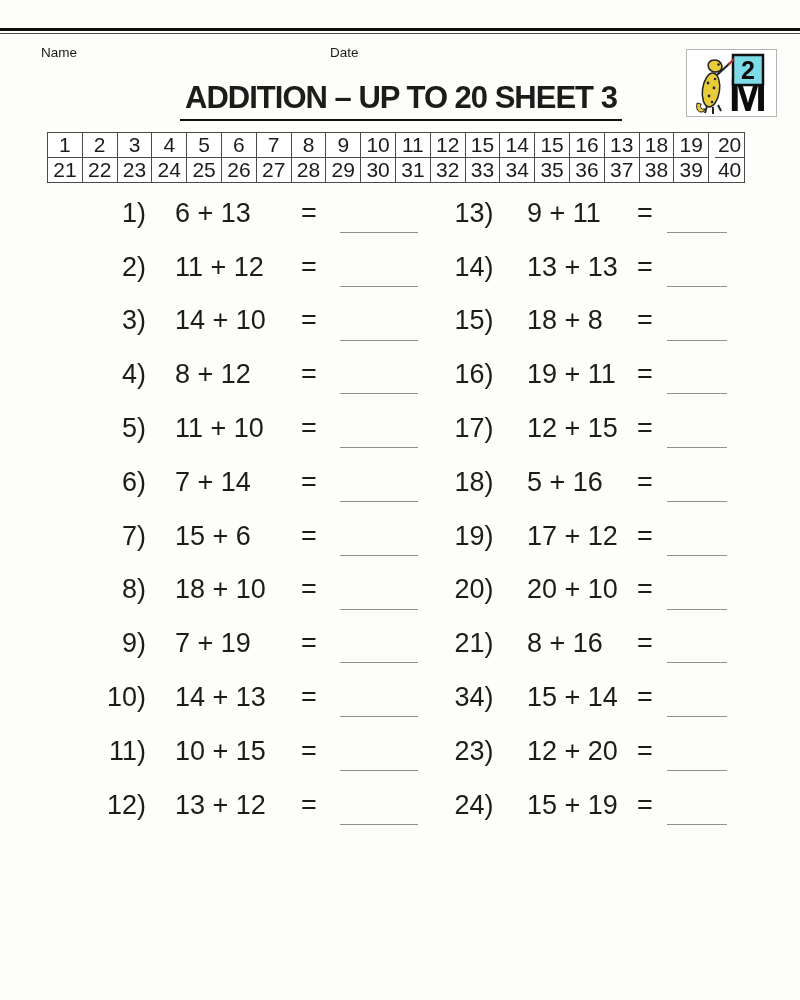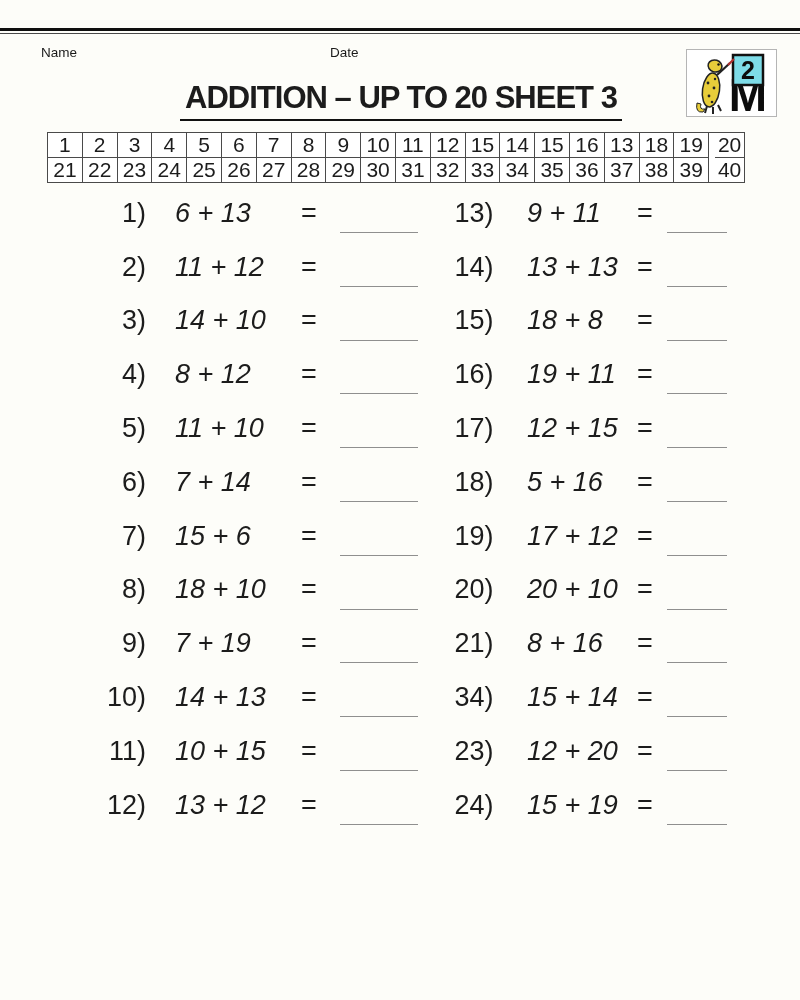--- a/index.html
+++ b/index.html
@@ -57,21 +57,21 @@
   .problems { position:absolute; left:0; top:186px; width:800px; height:660px; }
   .pcol { position:absolute; top:0; }
   .pcol-left  { left:83px;  width:360px; }
   .pcol-right { left:440px; width:320px; }
   .prow { position:relative; height:53.8px; }
   .pnum, .pexpr, .peq {
     position:absolute; top:50%; transform:translateY(-50%);
     font-size:27px; white-space:nowrap;
   }
   .pnum { left:0; width:63px; text-align:right; }
-  .pexpr { left:92px;font-style:italic; }
+  .pexpr { left:92px; }
   .peq { left:218px; }
   .pline {
     position:absolute; top:46px; left:257px; width:78px; height:0;
     border-bottom:1.5px solid #8f8f8f;
   }
   .pcol-right .pnum { width:68px;text-align:center; }
   .pcol-right .pexpr { left:87px; }
   .pcol-right .peq { left:197px; }
   .pcol-right .pline { left:227px; width:60px; }
 

